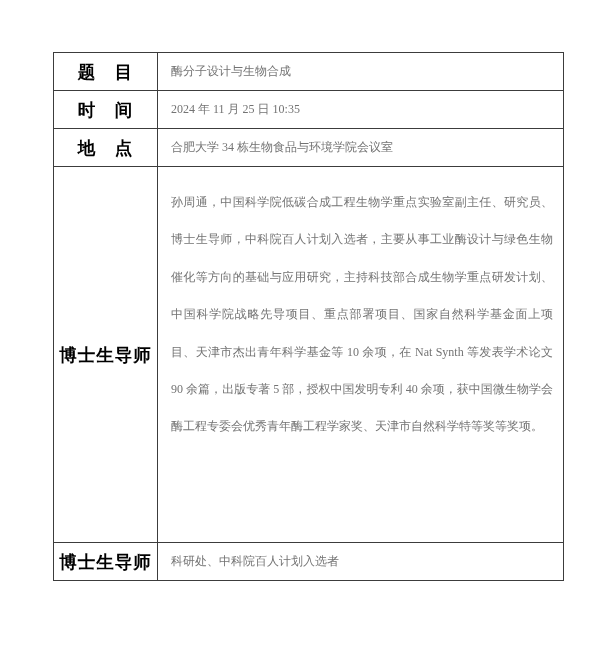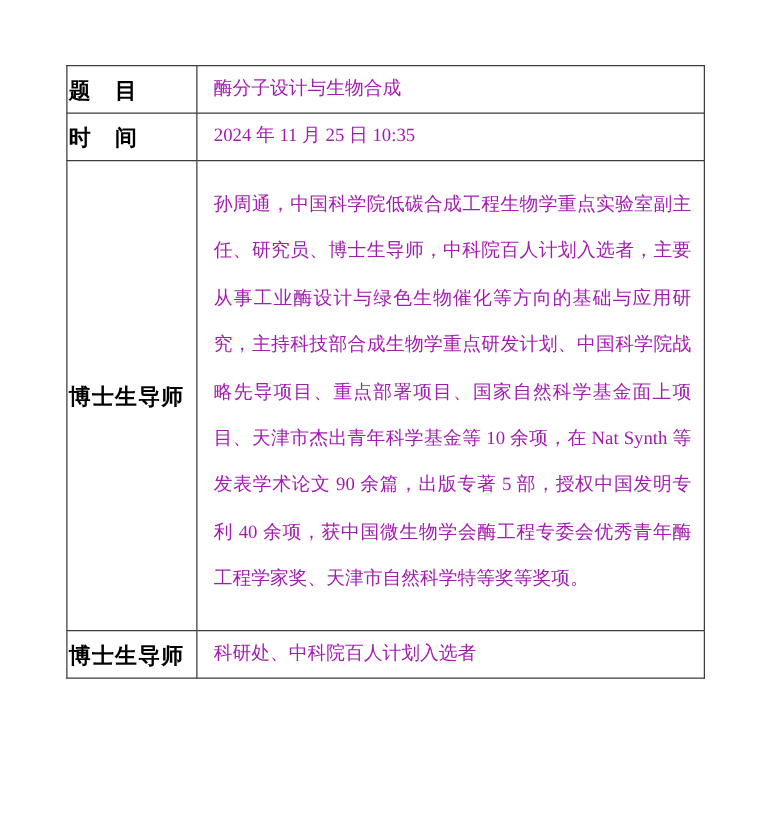--- a/index.html
+++ b/index.html
@@ -25,33 +25,34 @@
     table-layout: fixed;
   }
   table.seminar-table td {
     border: 1.5px solid #3c3c3c;
     box-sizing: border-box;
     background: #ffffff;
   }
   col.label-col { width: 104px; }
   col.value-col { width: 406px; }
   td.label-cell {
+    text-align: center;
     vertical-align: middle;
     font-family: "Liberation Sans", "DejaVu Sans", sans-serif;
     font-weight: bold;
     font-size: 17.5px;
     letter-spacing: 1px;
     color: #000000;
   }
   td.value-cell {
     padding: 2px 10px 2px 13px;
     vertical-align: middle;
-    font-size: 15px;
+    font-size: 12px;
     line-height: 1.45;
-    color: #a21caf;
+    color: #737373;
   }
   tr.row-short { height: 38px; }
   tr.row-bio   { height: 376px; }
   tr.row-bio td.value-cell {
     vertical-align: top;
     padding-top: 17px;
     line-height: 37.4px;
     text-align: justify;
     text-justify: inter-ideograph;
   }
@@ -67,20 +68,24 @@
     </colgroup>
     <tbody>
       <tr class="row-short">
         <td class="label-cell">题　目</td>
         <td class="value-cell">酶分子设计与生物合成</td>
       </tr>
       <tr class="row-short">
         <td class="label-cell">时　间</td>
         <td class="value-cell">2024 年 11 月 25 日 10:35</td>
       </tr>
+      <tr class="row-short">
+        <td class="label-cell">地　点</td>
+        <td class="value-cell">合肥大学 34 栋生物食品与环境学院会议室</td>
+      </tr>
       <tr class="row-bio">
         <td class="label-cell">博士生导师</td>
         <td class="value-cell">孙周通，中国科学院低碳合成工程生物学重点实验室副主任、研究员、博士生导师，中科院百人计划入选者，主要从事工业酶设计与绿色生物催化等方向的基础与应用研究，主持科技部合成生物学重点研发计划、中国科学院战略先导项目、重点部署项目、国家自然科学基金面上项目、天津市杰出青年科学基金等 10 余项，在 Nat Synth 等发表学术论文 90 余篇，出版专著 5 部，授权中国发明专利 40 余项，获中国微生物学会酶工程专委会优秀青年酶工程学家奖、天津市自然科学特等奖等奖项。</td>
       </tr>
       <tr class="row-short">
         <td class="label-cell">博士生导师</td>
         <td class="value-cell">科研处、中科院百人计划入选者</td>
       </tr>
     </tbody>
   </table>

